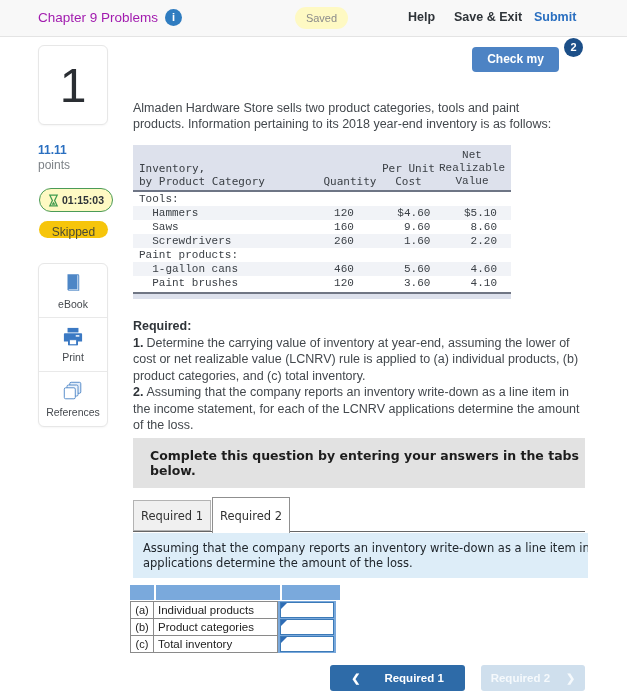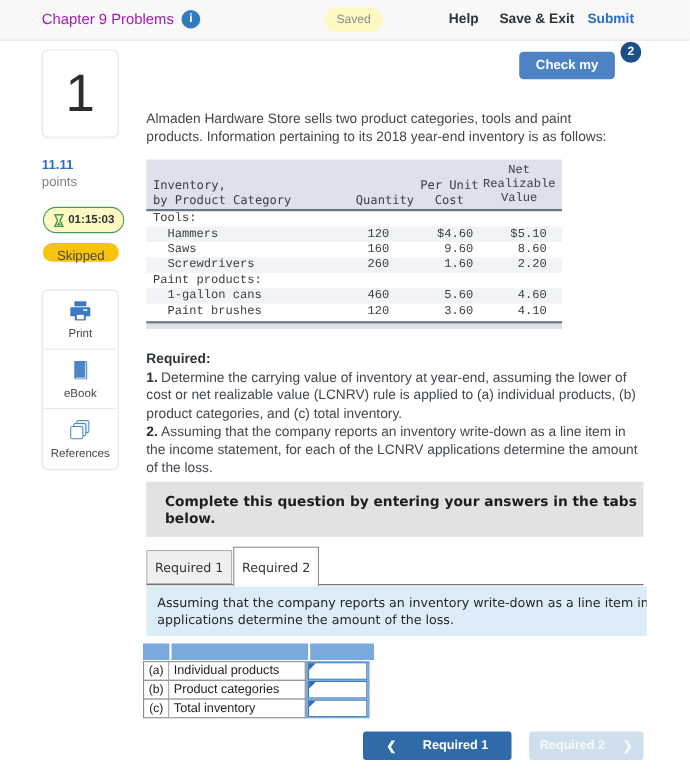--- a/index.html
+++ b/index.html
@@ -110,37 +110,37 @@
     </svg>
   </span>
   <span class="timer-txt">01:15:03</span>
 </div>
 
 <div class="skipped-pill">Skipped</div>
 
 <div class="toolcard">
   <div class="tool">
     <span style="display:flex;">
+      <svg width="22" height="22" viewBox="0 0 24 24">
+        <path d="M6 2.5h11.2a1.6 1.6 0 0 1 1.6 1.6v16.4H7.6A1.6 1.6 0 0 1 6 18.9z" fill="#4d86c6"></path>
+        <path d="M17.2 3.6v15.8H7.4" fill="none" stroke="#c9dcf0" stroke-width="1.2"></path>
+      </svg>
+    </span>
+    <span class="tool-lbl">eBook</span>
+  </div>
+  <div class="tool">
+    <span style="display:flex;">
       <svg width="22" height="20" viewBox="0 0 24 22">
         <rect x="6" y="1" width="12" height="5" fill="#3b79c3"></rect>
         <path d="M3 7h18a1 1 0 0 1 1 1v8h-4.5v4h-11v-4H2V8a1 1 0 0 1 1-1z" fill="#3b79c3"></path>
         <rect x="8" y="14" width="8" height="5.5" fill="#ffffff" stroke="#3b79c3"></rect>
         <rect x="15" y="9" width="4" height="1.6" fill="#ffffff"></rect>
       </svg>
     </span>
     <span class="tool-lbl">Print</span>
-  </div>
-  <div class="tool">
-    <span style="display:flex;">
-      <svg width="22" height="22" viewBox="0 0 24 24">
-        <path d="M6 2.5h11.2a1.6 1.6 0 0 1 1.6 1.6v16.4H7.6A1.6 1.6 0 0 1 6 18.9z" fill="#4d86c6"></path>
-        <path d="M17.2 3.6v15.8H7.4" fill="none" stroke="#c9dcf0" stroke-width="1.2"></path>
-      </svg>
-    </span>
-    <span class="tool-lbl">eBook</span>
   </div>
   <div class="tool">
     <span style="display:flex;">
       <svg width="22" height="22" viewBox="0 0 24 24">
         <rect x="8.5" y="2.5" width="12" height="12" rx="1.5" fill="#e4eefa" stroke="#4d86c6"></rect>
         <rect x="5.5" y="5.5" width="12" height="12" rx="1.5" fill="#eff5fc" stroke="#4d86c6"></rect>
         <rect x="2.5" y="8.5" width="12" height="12" rx="1.5" fill="#ffffff" stroke="#4d86c6"></rect>
       </svg>
     </span>
     <span class="tool-lbl">References</span>

